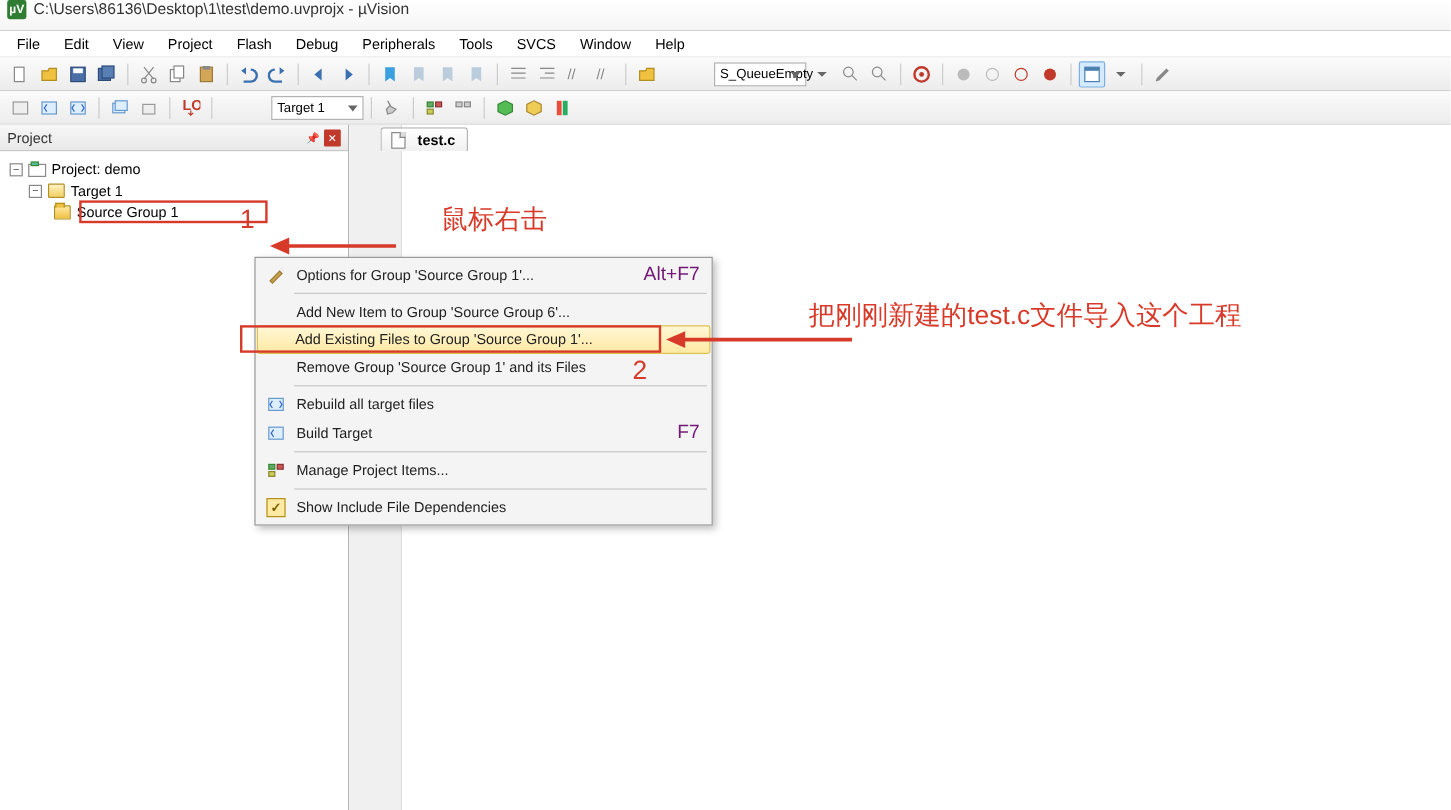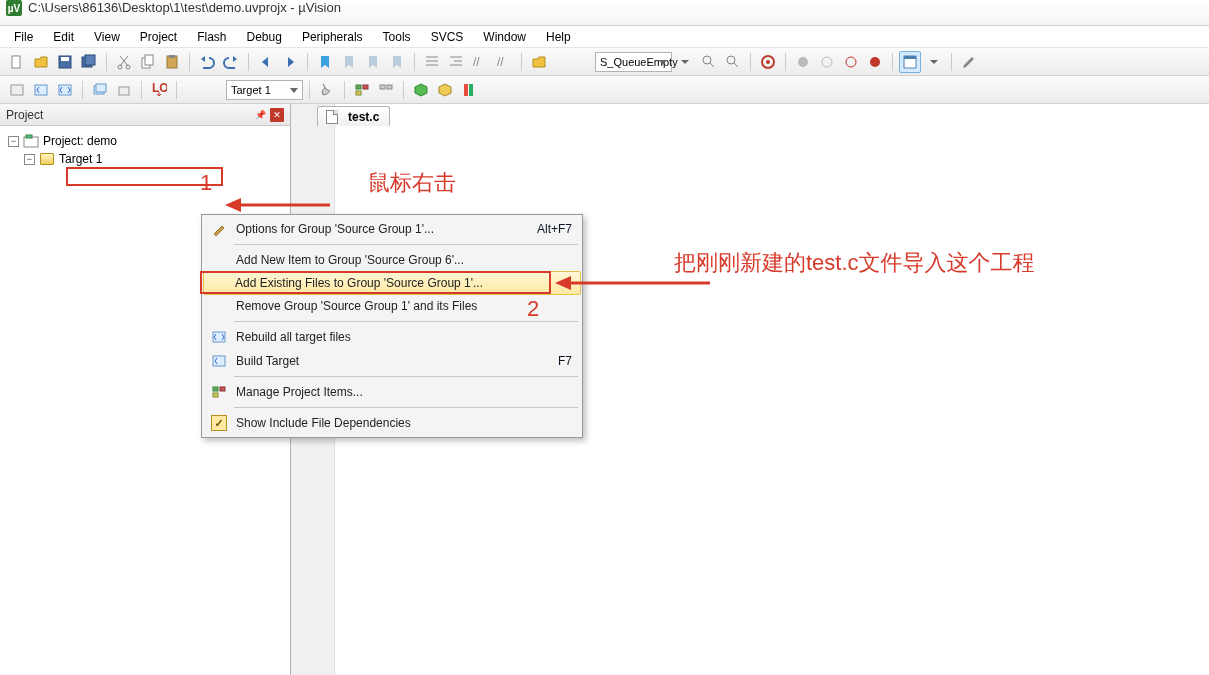--- a/index.html
+++ b/index.html
@@ -45,25 +45,25 @@
 
 .editor-area { flex:1; display:flex; flex-direction:row; background:#fafafa; position:relative; }
 .editor-gutter-top { height:22px; background:linear-gradient(#f7f7f7,#e8e8e8); border-bottom:1px solid #c8c8c8;position:relative;}
 .tab-strip { position:absolute; left:26px; top:0; display:flex; height:22px; align-items:flex-end; }
 .editor-tab { height:20px; background:linear-gradient(#fff,#f0f0f0); border:1px solid #b3b3b3; border-bottom:none; border-radius:3px 3px 0 0; display:flex; align-items:center; padding:0 10px 0 6px; gap:4px; font-size:11px; font-weight:bold;}
 .editor-body { flex:1; display:flex; background:#fff; }
 .line-numbers { width:44px; background:#f0f0f0; border-right:1px solid #e0e0e0; text-align:right; padding:4px 6px 0 0; color:#808080; font-family:Consolas,monospace; font-size:12px;}
 .code-area { flex:1; }
 
 
-.context-menu { position:absolute; left:201px; top:214px; width:382px; background:#f4f4f4; border:1px solid #9a9a9a; box-shadow:3px 3px 6px rgba(0,0,0,.25); z-index:50; padding:2px; }
+.context-menu { position:absolute; left:212px; top:214px; width:382px; background:#f4f4f4; border:1px solid #9a9a9a; box-shadow:3px 3px 6px rgba(0,0,0,.25); z-index:50; padding:2px; }
 .ctx-row { height:24px; display:flex; align-items:center; padding:0 8px 0 2px; position:relative;}
 .ctx-icon-col { width:26px; display:flex; align-items:center; justify-content:center; }
 .ctx-label { flex:1; padding-left:4px; font-size:12px; color:#222;}
-.ctx-shortcut { color:#0f172a; font-size:12px; padding-left:8px; }
+.ctx-shortcut { color:#701a75; font-size:16px; padding-left:8px; }
 .ctx-sep { height:1px; background:#c8c8c8; margin:3px 2px 3px 30px; }
 .ctx-row.highlight { background:linear-gradient(#fff7d6,#ffe9a3); border:1px solid #e0c24a; border-radius:2px; margin:-1px; padding-left:1px; padding-right:7px;}
 .ctx-row.highlight .ctx-icon-col { width:26px; }
 .ctx-red-box { position:absolute; left:200px; top:271px; width:351px; height:23px; border:2px solid #d83a2a; z-index:55; pointer-events:none;}
 
 
 .anno { position:absolute; color:#d83a2a; font-size:22px; font-family:"Microsoft YaHei","SimSun",sans-serif; z-index:60; pointer-events:none;}
 .arrow-svg { position:absolute; z-index:58; pointer-events:none; }
 
 
@@ -384,20 +384,26 @@
           </span>
         <span>Project: demo</span>
       </div>
       <div class="tree-row tree-indent-1">
         <span class="tree-toggle">−</span>
         <span class="tree-icon">
             <span class="i-target"></span>
           </span>
         <span>Target 1</span>
       </div>
+      <div class="tree-row tree-indent-2">
+        <span class="tree-icon">
+            <span class="i-folder"></span>
+          </span>
+        <span>Source Group 1</span>
+      </div>
       <div class="src-group-highlight"></div>
     </div>
   </div>
 
   <div class="editor-area">
     <div class="editor-gutter-top">
       <div class="tab-strip">
         <div class="editor-tab">
           <span class="tree-icon">
               <span class="i-file"></span>

